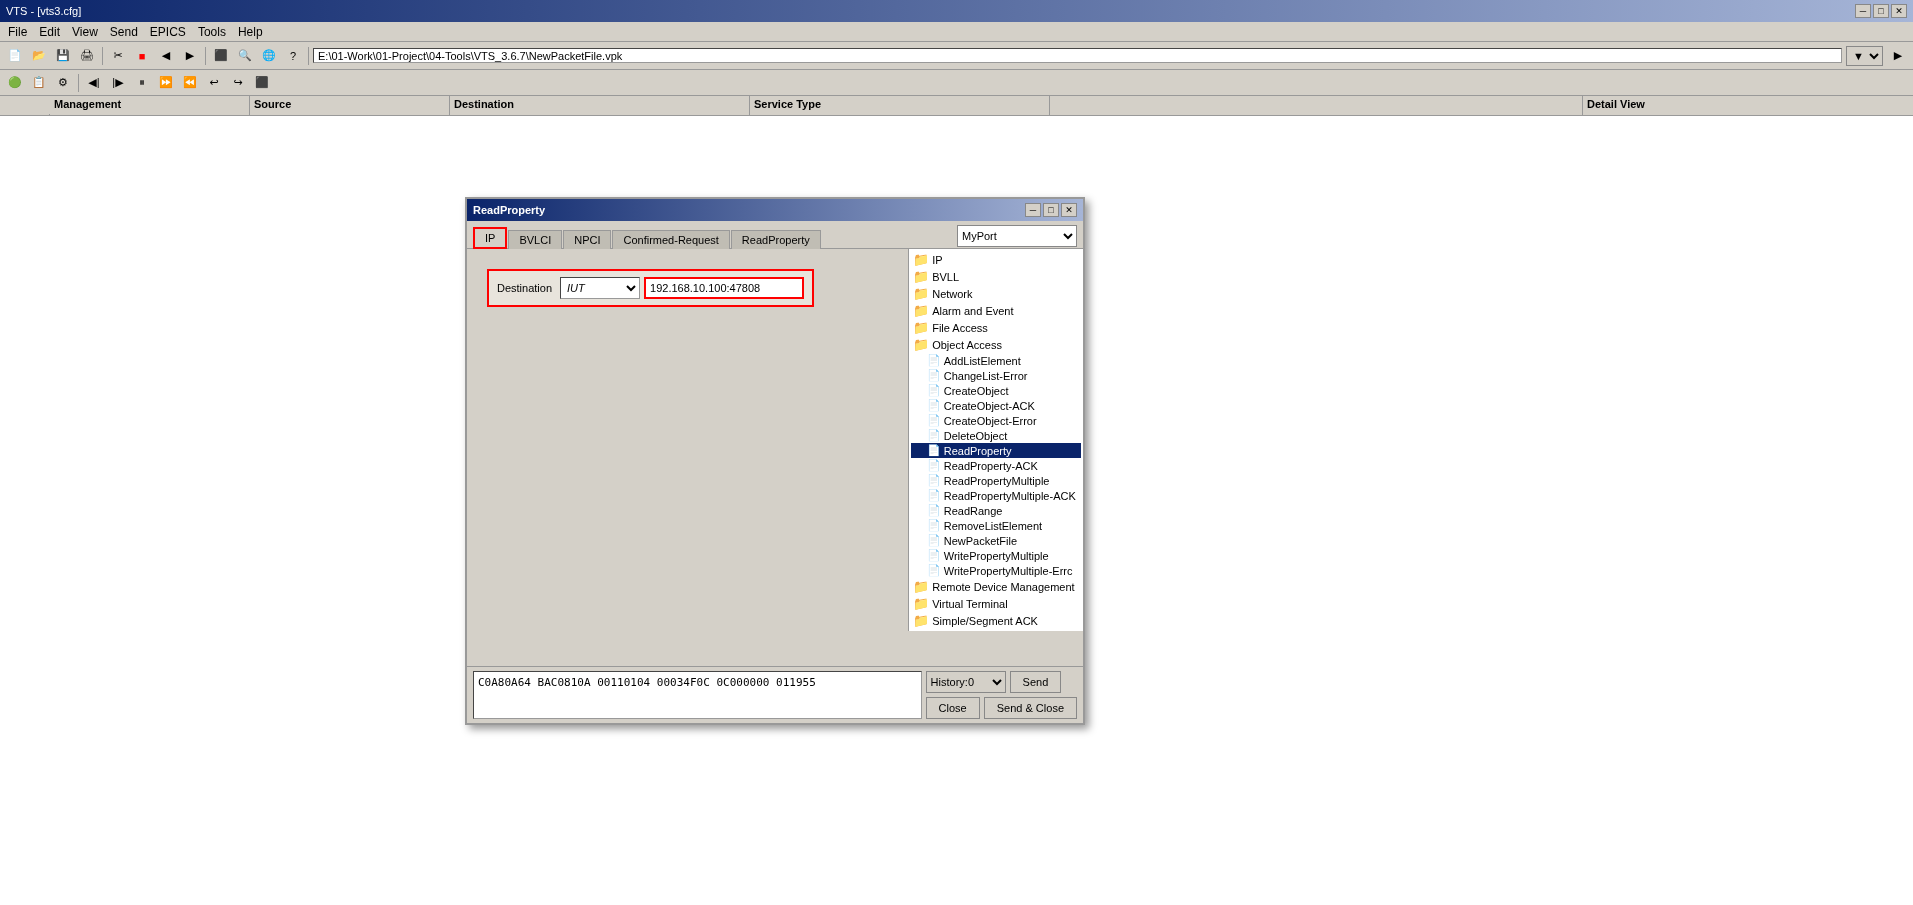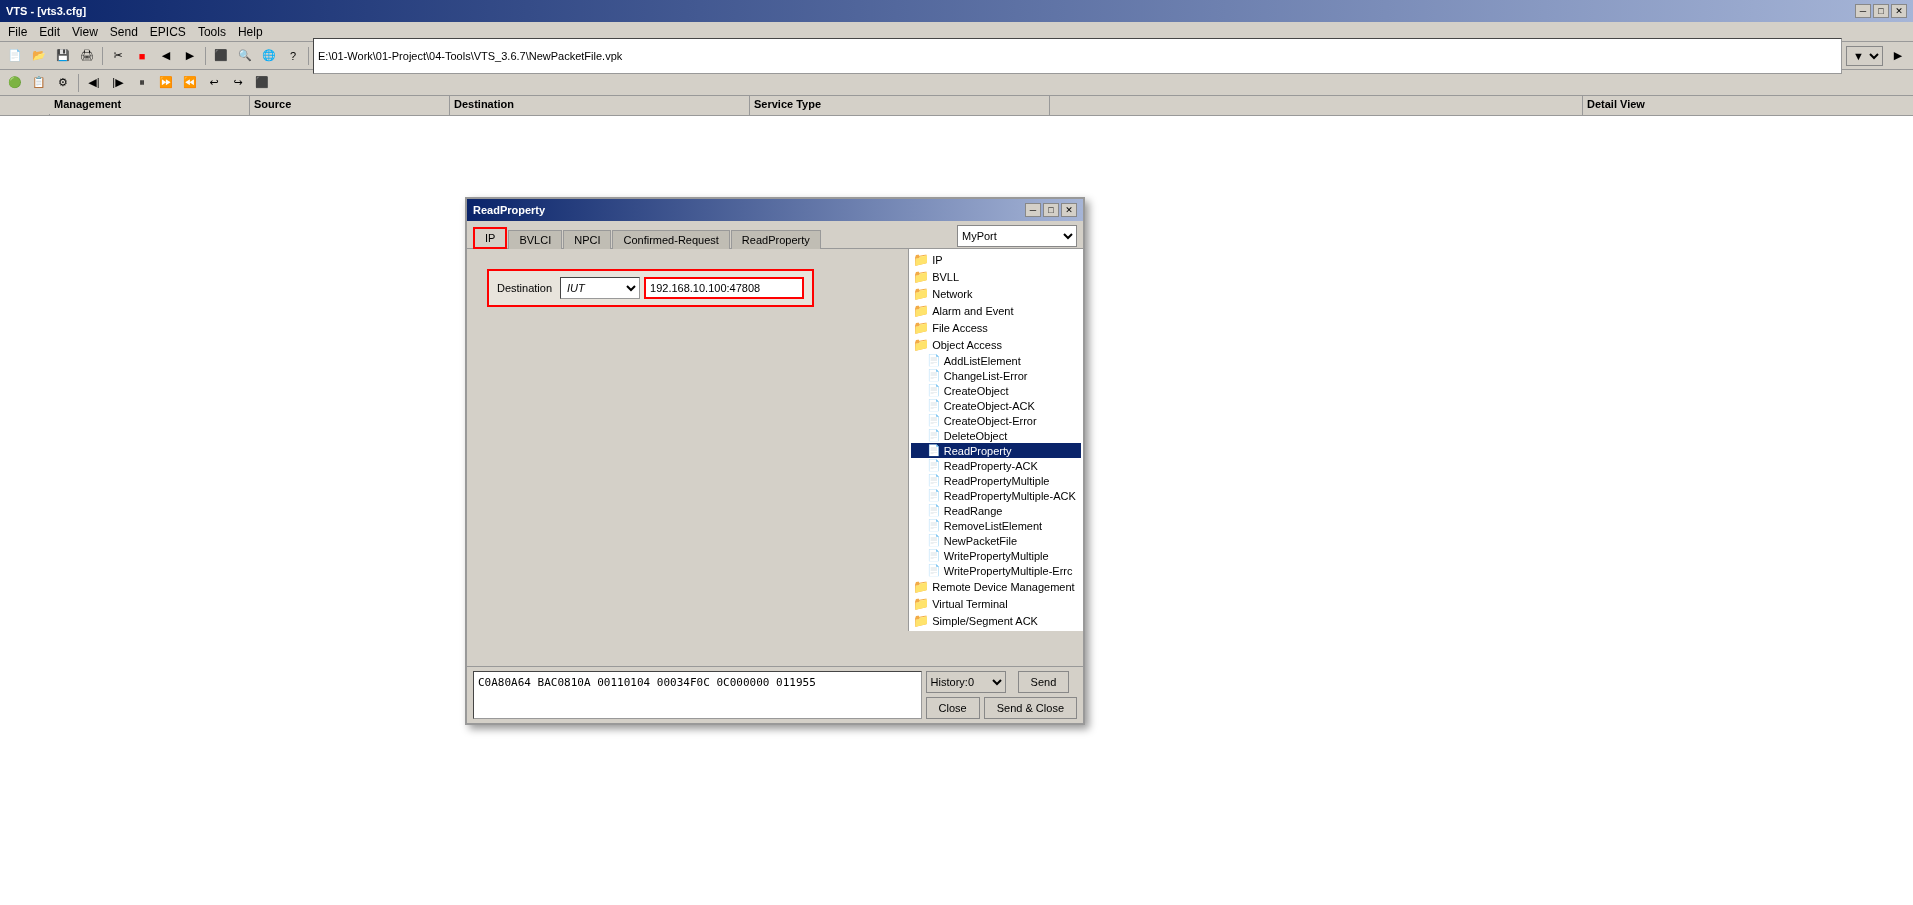--- a/index.html
+++ b/index.html
@@ -8,21 +8,21 @@
     
     .title-bar {
       background: linear-gradient(to right, #0a246a, #a6b5d7);
       color: white;
       padding: 3px 6px;
       display: flex;
       align-items: center;
       justify-content: space-between;
       height: 22px;
     }
-    .title-bar-title { font-size: 11px; font-weight: bold; }
+    .title-bar-title { font-size: 11px; font-weight: normal; }
     .title-bar-controls { display: flex; gap: 2px; }
     .title-bar-btn {
       width: 16px; height: 14px; background: #d4d0c8; border: 1px solid #888;
       font-size: 9px; cursor: pointer; display: flex; align-items: center; justify-content: center;
       color: black;
     }
 
     
     .menu-bar {
       background: #d4d0c8; border-bottom: 1px solid #999;
@@ -184,21 +184,21 @@
       background: #d4d0c8; padding: 4px 6px; gap: 4px; margin-top: 35px;
     }
     .hex-preview {
       flex: 1; border: 1px inset #999; background: white;
       padding: 4px; font-size: 11px; font-family: monospace;
       min-height: 40px;
     }
     .bottom-right {
       display: flex; flex-direction: column; gap: 4px; justify-content: flex-end;
     }
-    .history-row { display: flex; gap: 12px; align-items: flex-end; }
+    .history-row { display: flex; gap: 4px; align-items: flex-end; }
     .history-select {
       height: 22px; font-size: 11px; border: 1px solid #888;
       background: #d4d0c8; width: 80px;
     }
     .action-btn {
       height: 22px; padding: 0 12px; background: #d4d0c8;
       border: 1px solid #888; font-size: 11px; cursor: pointer;
       white-space: nowrap;
     }
     .action-row { display: flex; gap: 4px; }
@@ -241,21 +241,21 @@
   <button class="toolbar-btn">◀</button>
   <button class="toolbar-btn">▶</button>
   <div class="toolbar-sep"></div>
   <button class="toolbar-btn">⬛</button>
   <button class="toolbar-btn">🔍</button>
   <button class="toolbar-btn">🌐</button>
   <button class="toolbar-btn">?</button>
   <div class="toolbar-sep"></div>
 
   <div class="address-bar" style="flex:1; border:none; padding:0; height:22px;">
-    <input class="address-input" style="height: 36px; font-size: 11px;" value="E:\01-Work\01-Project\04-Tools\VTS_3.6.7\NewPacketFile.vpk">
+    <input class="address-input" style="height: 15px; font-size: 11px;" value="E:\01-Work\01-Project\04-Tools\VTS_3.6.7\NewPacketFile.vpk">
     <select class="address-dropdown">
       <option>▼</option>
     </select>
     <button class="toolbar-btn">▶</button>
   </div>
 </div>
 
 <div class="toolbar2">
   <button class="toolbar-btn">🟢</button>
   <button class="toolbar-btn">📋</button>

